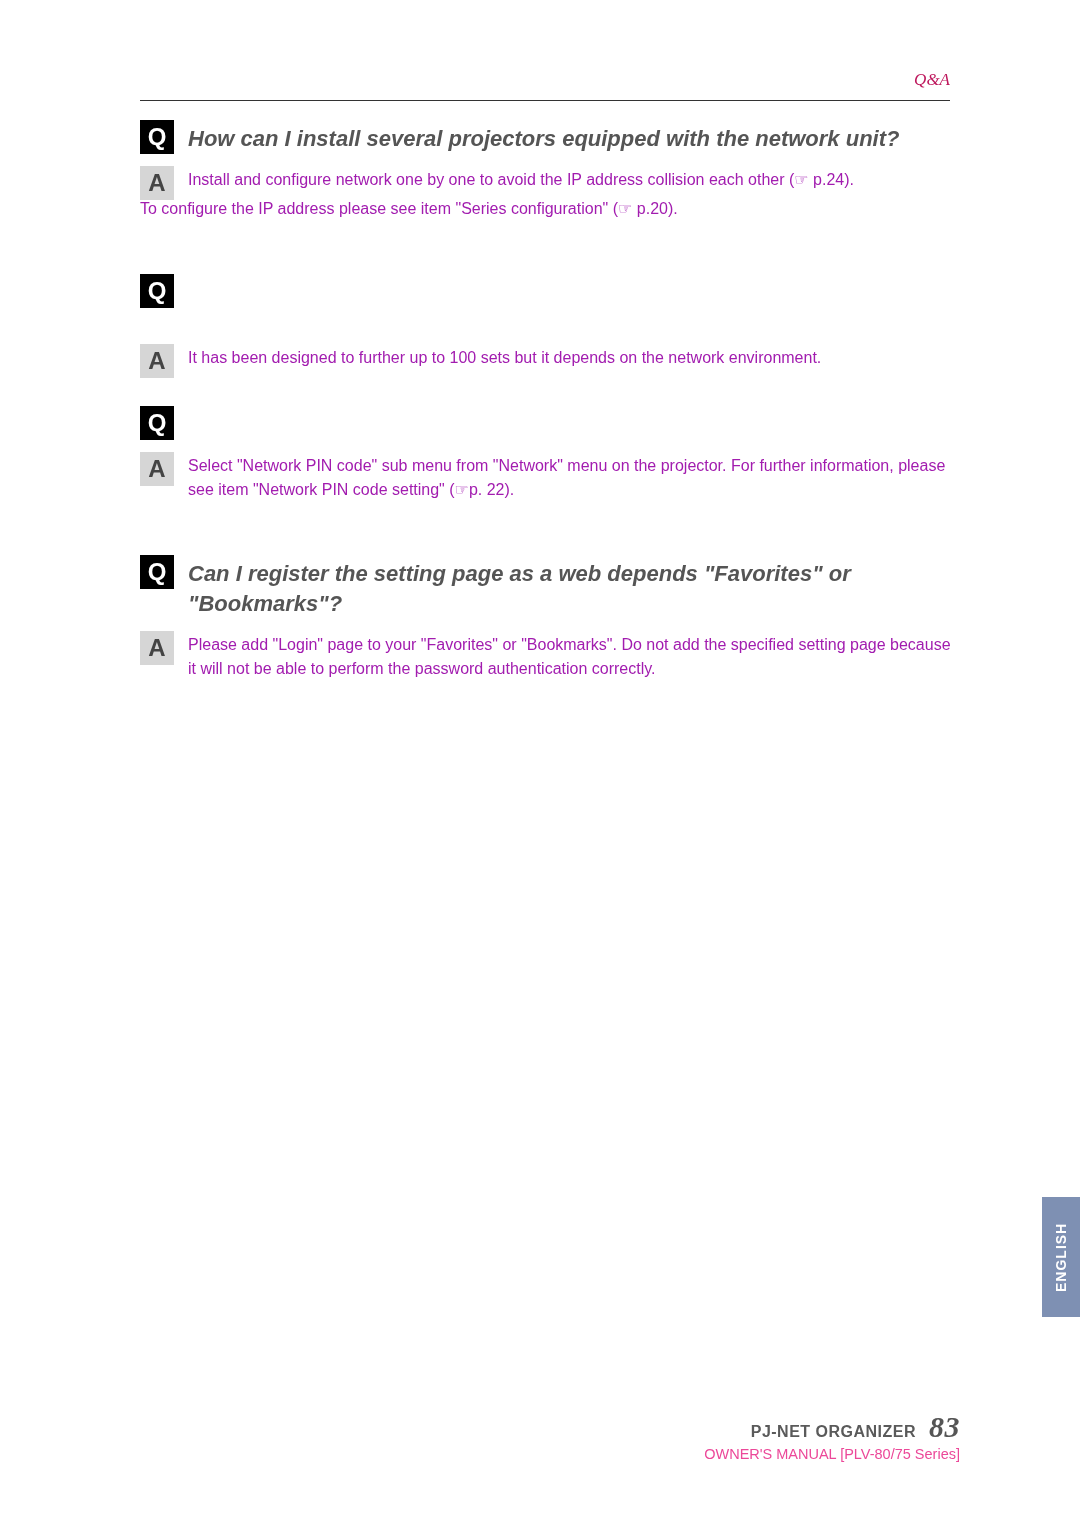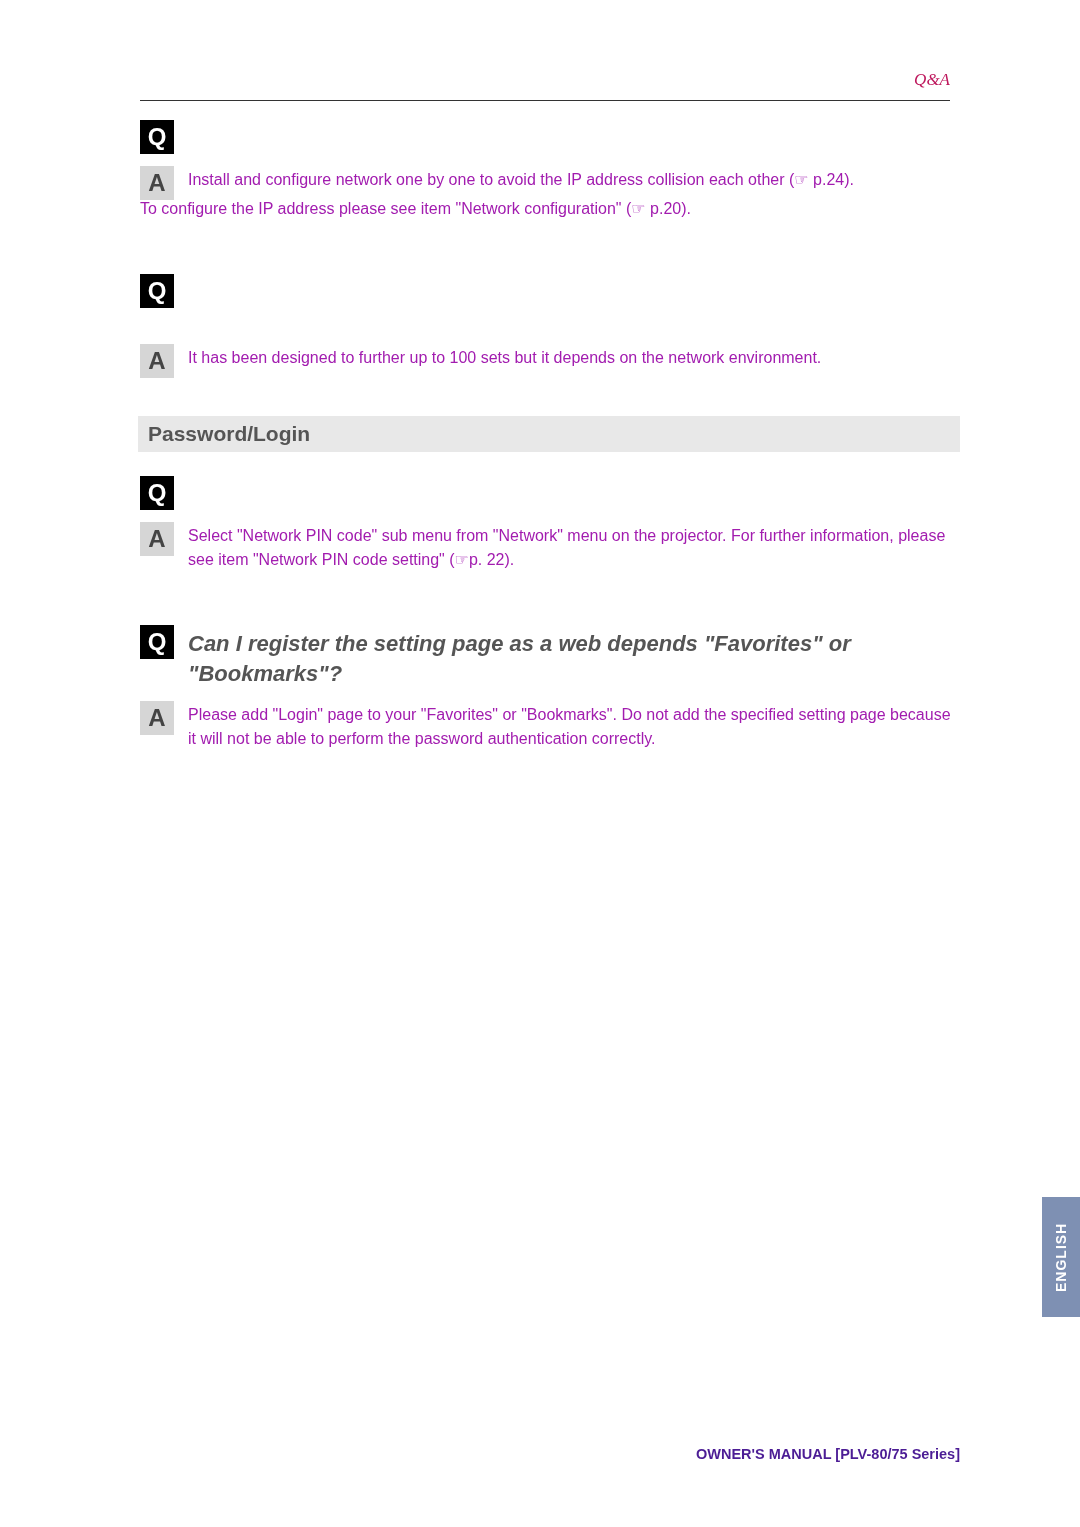--- a/index.html
+++ b/index.html
@@ -107,60 +107,60 @@
   .footer-top .pgnum {
     font-size: 30px;
     font-weight: 700;
     font-style: italic;
     color: #555;
     margin-left: 8px;
     font-family: Georgia, serif;
   }
   .footer-bottom {
     font-size: 14.5px;
-    font-weight: 700;
-    color: #4c1d95;
+    font-weight: 400;
+    color: #ec4899;
     margin-top: 2px;
   }
 </style>
 </head>
 <body>
 
 <div class="header-label">Q&amp;A</div>
 <div class="header-rule"></div>
 
 <div class="content">
 
   <div class="qa-block">
     <div class="q-row">
       <div class="badge badge-q">Q</div>
+      <div class="q-text">How can I install several projectors equipped with the network unit?</div>
     </div>
     <div class="a-row">
       <div class="badge badge-a">A</div>
       <div class="a-text">
         <span>Install and configure network one by one to avoid the IP address collision each other (☞ p.24).</span>
-        <span class="sub">To configure the IP address please see item "Network configuration" (☞ p.20).</span>
+        <span class="sub">To configure the IP address please see item "Series configuration" (☞ p.20).</span>
       </div>
     </div>
   </div>
 
   <div class="spacer-lg"></div>
 
   <div class="qa-block">
     <div class="q-row">
       <div class="badge badge-q">Q</div>
     </div>
     <div class="spacer-lg"></div>
     <div class="a-row">
       <div class="badge badge-a">A</div>
       <div class="a-text">It has been designed to further up to 100 sets but it depends on the network environment.</div>
     </div>
   </div>
 
-  <div class="section-head">Password/Login</div>
 
   <div class="qa-block">
     <div class="q-row">
       <div class="badge badge-q">Q</div>
     </div>
     <div class="a-row">
       <div class="badge badge-a">A</div>
       <div class="a-text">Select "Network PIN code" sub menu from "Network" menu on the projector. For further information, please see item "Network PIN code setting" (☞p. 22).</div>
     </div>
   </div>
@@ -176,14 +176,18 @@
       <div class="badge badge-a">A</div>
       <div class="a-text">Please add "Login" page to your "Favorites" or "Bookmarks". Do not add the specified setting page because it will not be able to perform the password authentication correctly.</div>
     </div>
   </div>
 
 </div>
 
 <div class="side-tab">ENGLISH</div>
 
 <div class="footer">
+  <div class="footer-top">
+    <span>PJ-NET ORGANIZER</span>
+    <span class="pgnum">83</span>
+  </div>
   <div class="footer-bottom">OWNER'S MANUAL [PLV-80/75 Series]</div>
 </div>
 
 </body></html>

